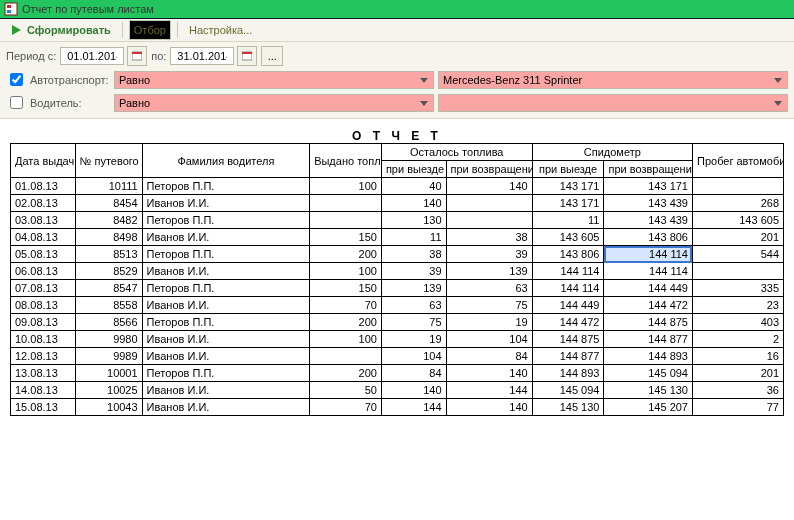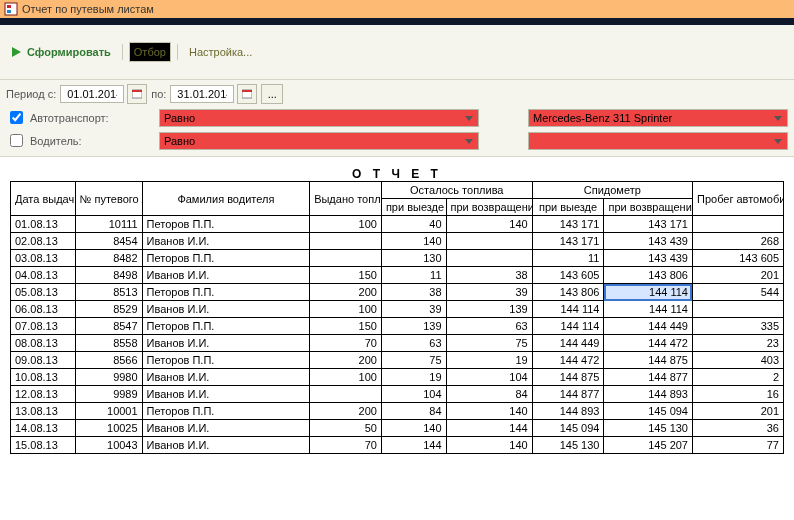--- a/index.html
+++ b/index.html
@@ -6,39 +6,39 @@
     margin: 0; padding: 0;
     font-family: Tahoma, Arial, sans-serif;
     font-size: 11px;
     background: #fff;
     color: #000;
     width: 794px; height: 520px;
     overflow: hidden;
   }
   
   .titlebar {
-    background: #fdba74;
-    border-bottom: 7px solid #0f172a;
+    background: #22c55e;
+    border-bottom: 1px solid #0f172a;
     height: 18px;
     display: flex; align-items: center;
     padding: 0 4px;
     gap: 4px;
   }
   .titlebar .ticon {
     width: 14px; height: 14px;
     display: inline-flex; align-items:center; justify-content:center;
   }
   .titlebar .ttext { font-weight: normal; color:#333; }
   
   .toolbar {
     background:#f5f5ee;
     border-bottom:1px solid #d5d5c8;
     height:22px;
     display:flex; align-items:center;
-    padding:16px 4px;
+    padding:0 4px;
     gap:6px;
   }
   .tb-btn {
     display:inline-flex; align-items:center; gap:4px;
     height:18px; padding:0 4px;
     border:1px solid transparent;
     cursor:default;
     color:#6b6b2e;
   }
   .tb-sep { width:1px; height:16px; background:#c9c9b8; }
@@ -76,23 +76,23 @@
   .dots-btn {
     width:20px; height:18px; border:1px solid #b8b8a8; background:#f4f3e8;
     display:inline-flex; align-items:center; justify-content:center;
   }
   .chk {
     width:13px; height:13px;
   }
   .dropdown {
     height:18px;
     border:1px solid #b8b8a8;
-    background:#ef4444;
+    background:#fca5a5;
     display:flex; align-items:center; justify-content:space-between;
-    padding:0 2px 0 4px; box-sizing:border-box;margin-left:45px;
+    padding:0 2px 0 4px; box-sizing:border-box;
   }
   .dropdown .dval { flex:1; overflow:hidden; white-space:nowrap; }
   .dropdown .darrow {
     width:14px; display:flex; align-items:center; justify-content:center;
   }
   
   .report {
     padding:6px 10px;
     overflow:auto;
     height: calc(520px - 18px - 22px - 54px);

